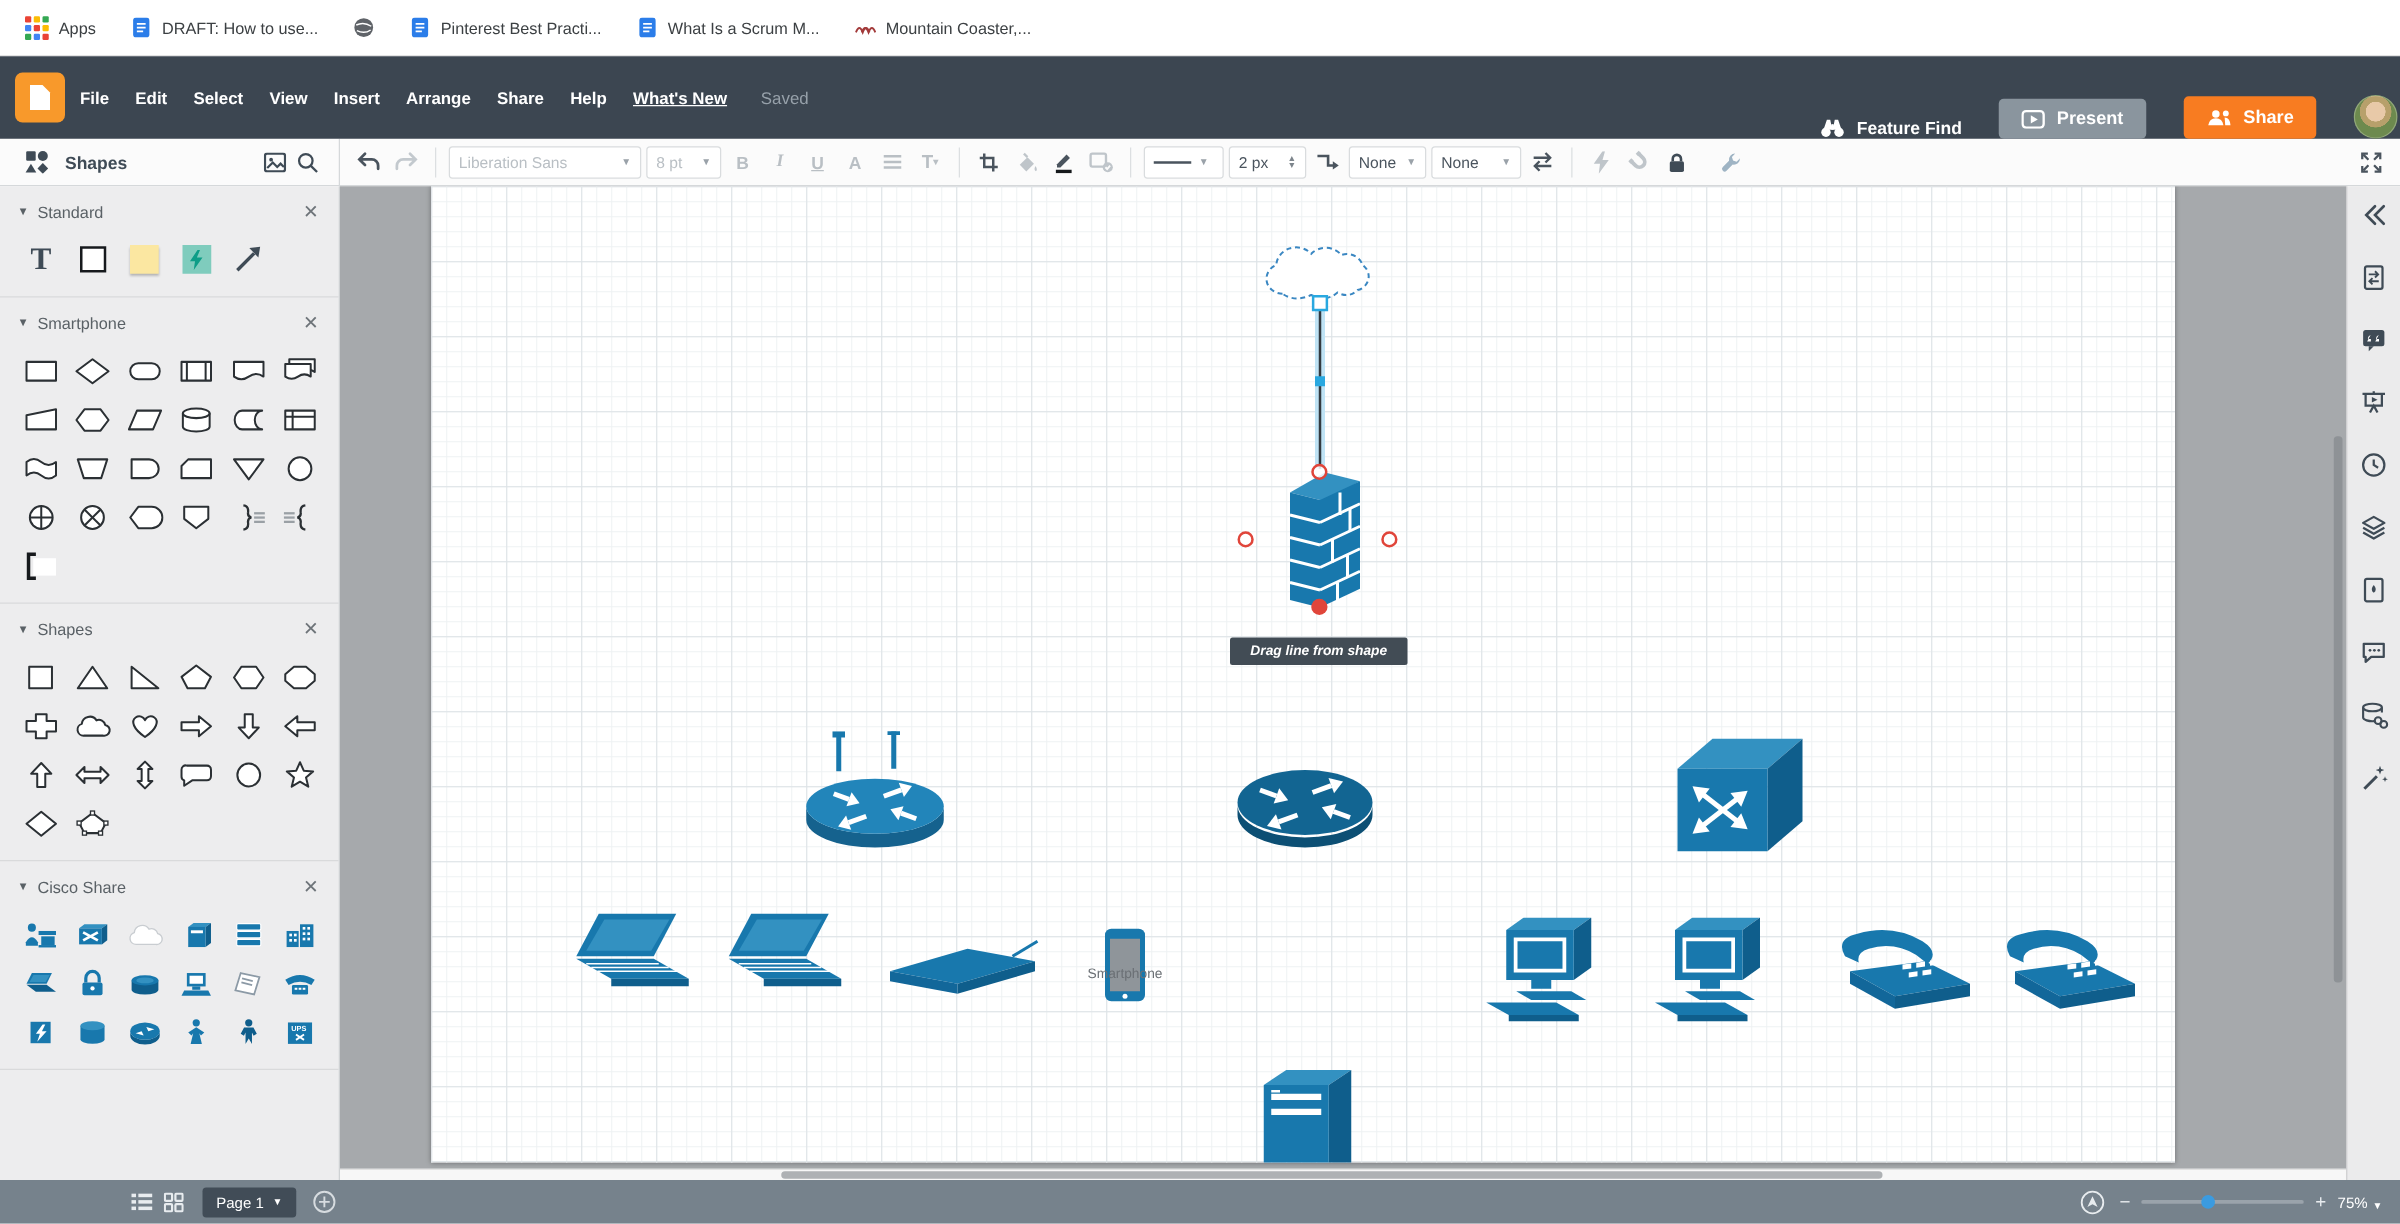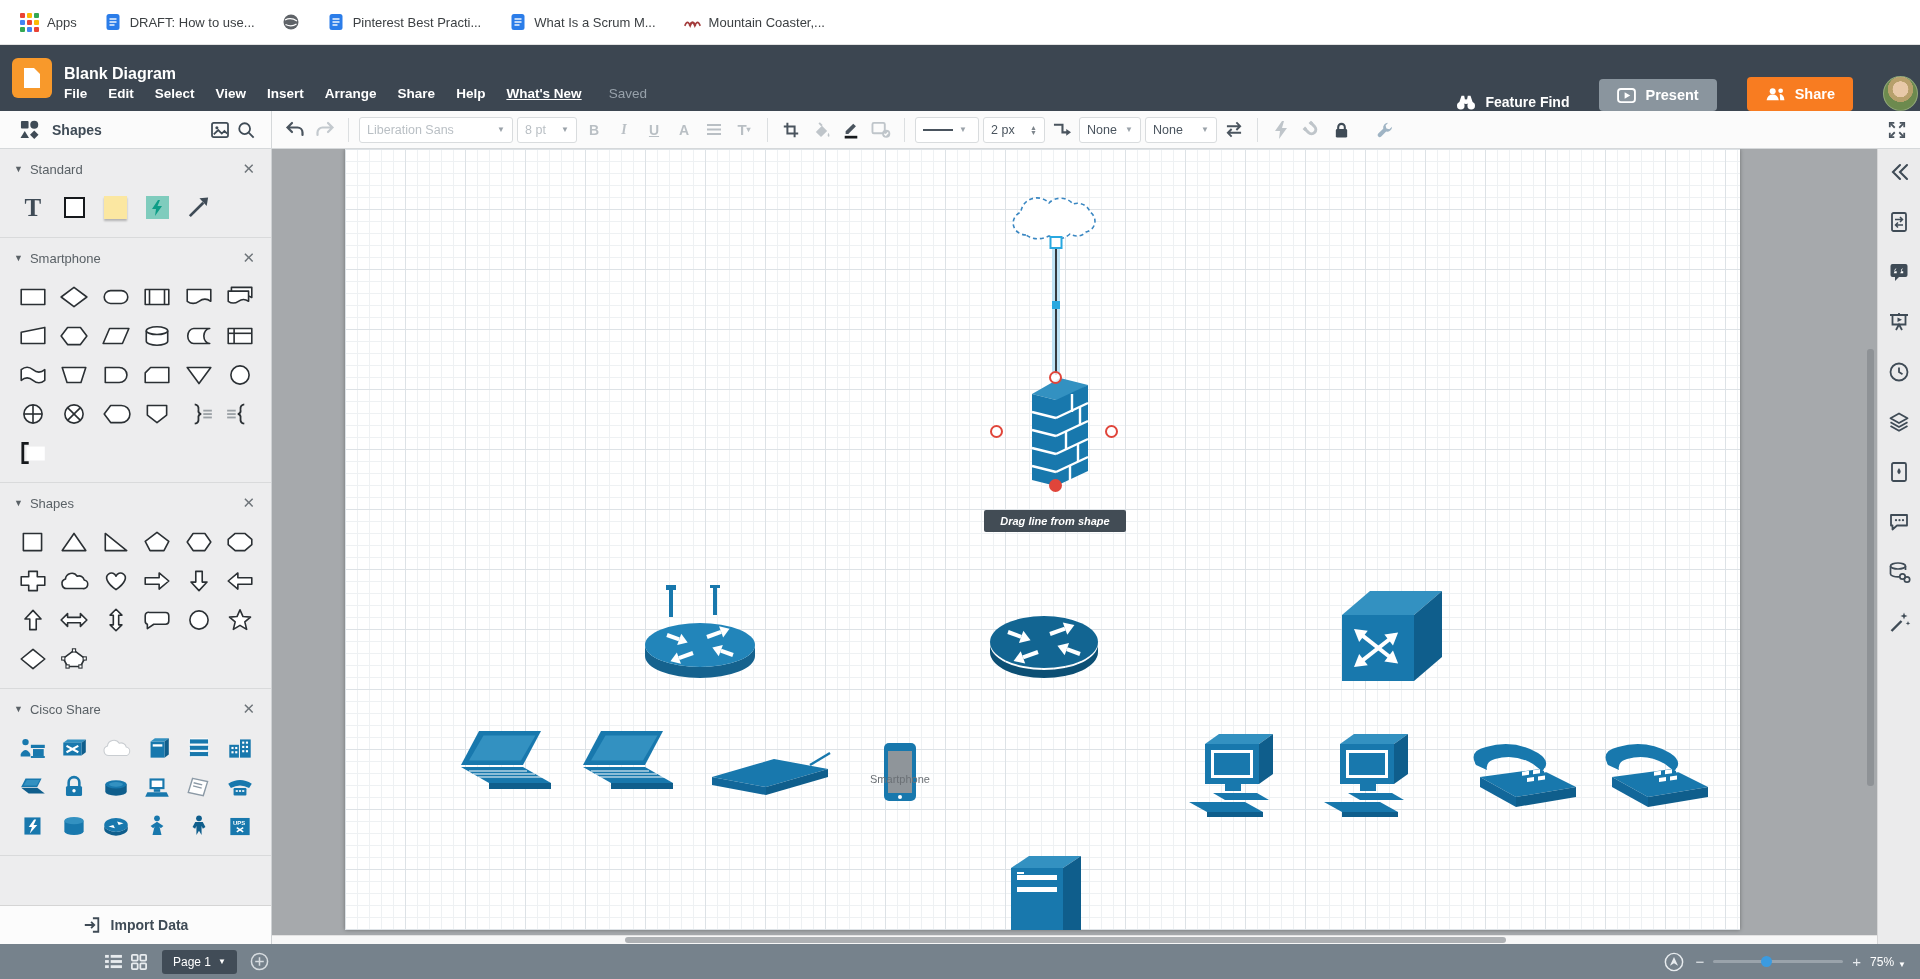--- a/index.html
+++ b/index.html
@@ -191,21 +191,20 @@
       </span>
   </div>
 
   <div class="header">
     <div class="logo">
       <svg width="20" height="22" viewBox="0 0 20 22">
         <path d="M2,1 h10 l6,6 v14 h-16 z" fill="#ffffff"></path>
       </svg>
     </div>
     <div class="title-block">
-      <div class="doc-title">Blank Diagram</div>
       <div class="menubar" id="menubar">
           <span class="menu-item ">File</span>
           <span class="menu-item ">Edit</span>
           <span class="menu-item ">Select</span>
           <span class="menu-item ">View</span>
           <span class="menu-item ">Insert</span>
           <span class="menu-item ">Arrange</span>
           <span class="menu-item ">Share</span>
           <span class="menu-item ">Help</span>
           <span class="menu-item whats-new">What's New</span>
@@ -876,29 +875,20 @@
               <span class="tile">
                 <svg class="pal" width="30" height="26" viewBox="0 0 28 24">
                   <rect x="5" y="4.5" width="18" height="16" fill="#1878ad"></rect>
                   <text x="7.5" y="11" font-size="5.5" fill="#ffffff" font-family="Liberation Sans, sans-serif" font-weight="bold">UPS</text>
                   <path d="M11,13.5 l6,4 M17,13.5 l-6,4" stroke="#ffffff" stroke-width="1.4"></path>
                 </svg>
               </span>
     </div>
   </div>
         </div>
-      <div class="import-bar">
-        <svg width="18" height="18" viewBox="0 0 20 20">
-          <g stroke="#3f4b56" stroke-width="2" fill="none">
-              <path d="M11,2.5 h6 v15 h-6"></path>
-              <path d="M2,10 h10 M9,6.5 l3.5,3.5 -3.5,3.5"></path>
-            </g>
-        </svg>
-        <span>Import Data</span>
-      </div>
     </aside>
 
     <div class="canvas">
       <div class="page">
 
         <svg class="shape" style="left:655px;top:28px" width="112" height="66" viewBox="0 0 112 66">
           <path d="M26,58 a13,12 0 0 1 -5,-23 a16,15 0 0 1 28,-9 a15,13 0 0 1 24,1 a13,12 0 0 1 17,8 a11,11 0 0 1 -4,20 q-7,7 -16,2 q-9,8 -21,2 q-13,6 -23,-1 z" fill="#ffffff" stroke="#3a87c2" stroke-width="1.6" stroke-dasharray="4,3"></path>
         </svg>
 
         <svg class="shape" style="left:700px;top:86px" width="22" height="150" viewBox="0 0 22 150">

